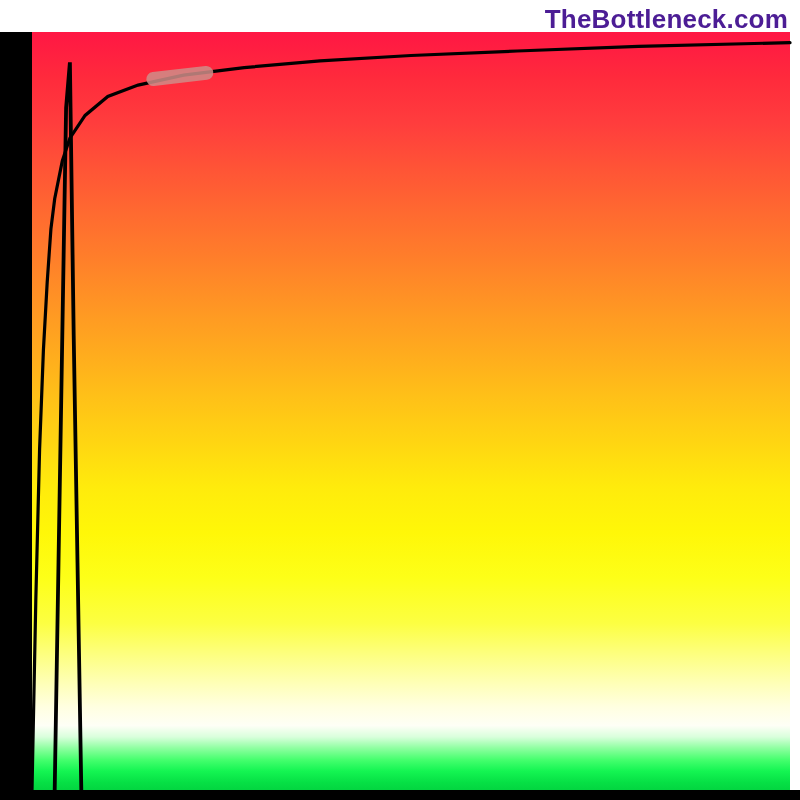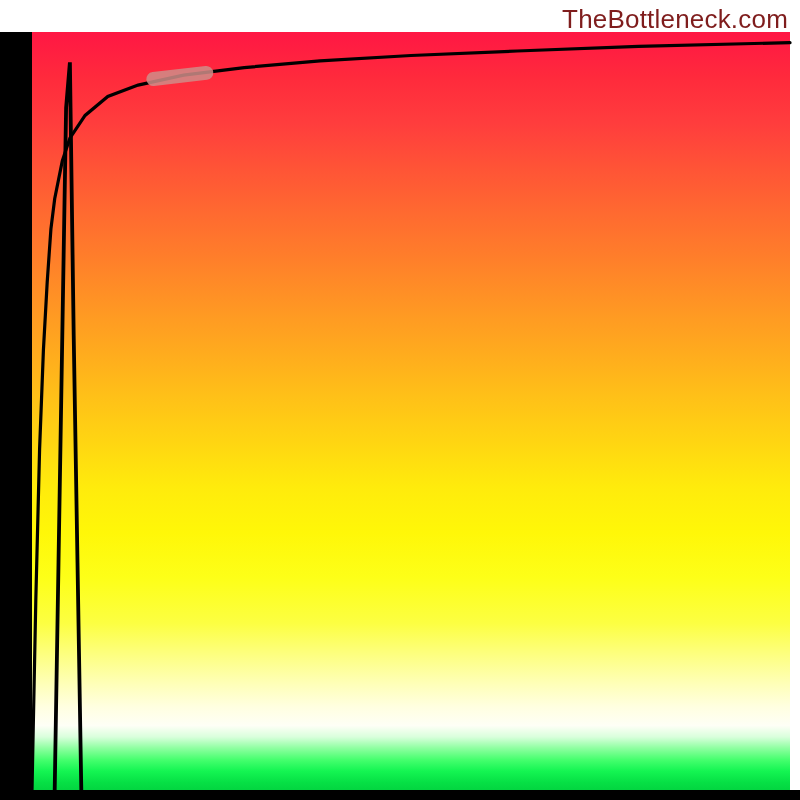--- a/index.html
+++ b/index.html
@@ -13,23 +13,23 @@
   }
   .stage {
     position: relative;
     width: 800px;
     height: 800px;
   }
   .watermark {
     position: absolute;
     top: 4px;
     right: 12px;
-    color: #7f1d1d;
+    color: #4c1d95;
     font-size: 26px;
-    font-weight: 400;
+    font-weight: 700;
     letter-spacing: 0.2px;
     z-index: 5;
   }
   .plot-area {
     position: absolute;
     left: 32px;
     top: 32px;
     width: 758px;
     height: 758px;
     

